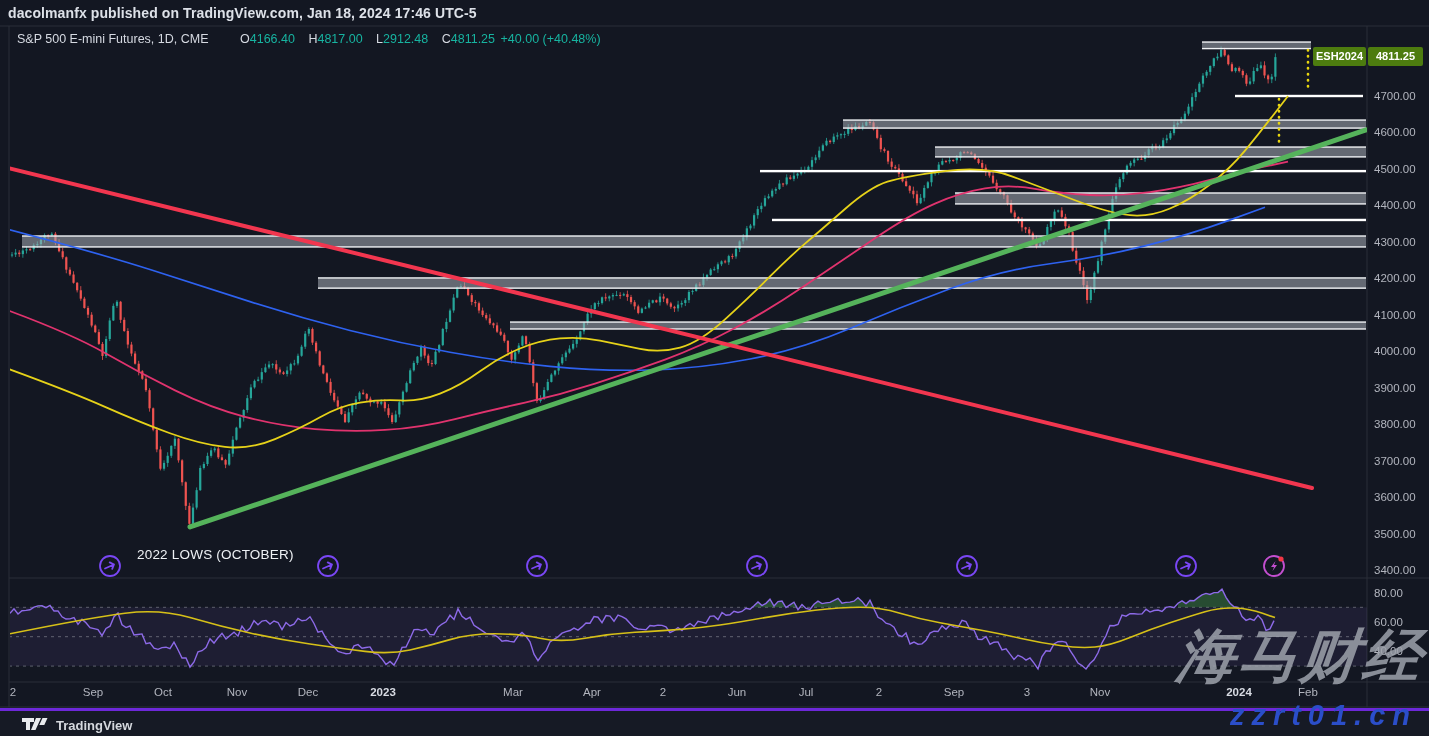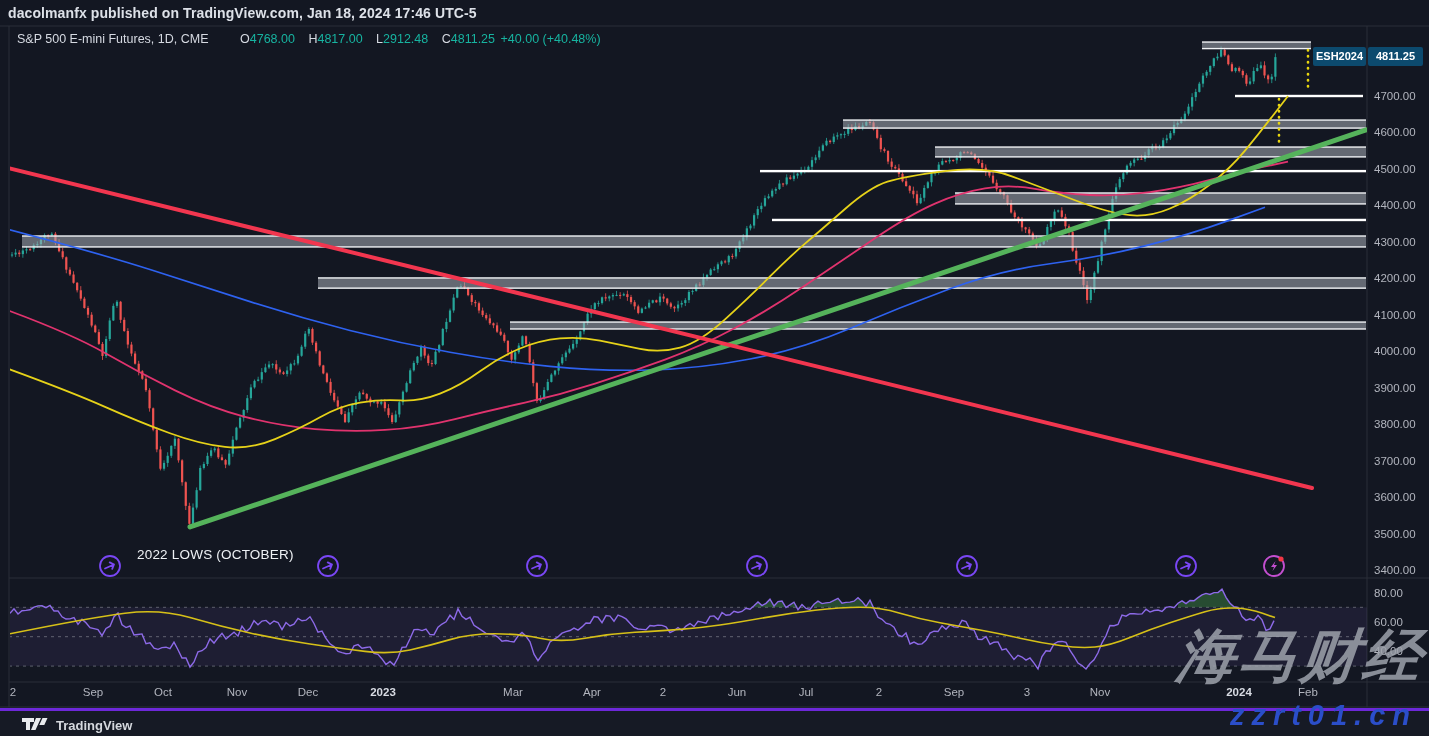--- a/index.html
+++ b/index.html
@@ -5,21 +5,21 @@
   html,body{margin:0;padding:0;background:#0c0e15;}
   .stage{position:relative;width:1429px;height:736px;background:#131722;overflow:hidden;
          font-family:"Liberation Sans","DejaVu Sans",sans-serif;}
   .header{position:absolute;left:8px;top:5px;font-size:14px;font-weight:bold;color:#dde1e8;letter-spacing:.1px;}
   .legend{position:absolute;left:17px;top:32px;font-size:12.5px;color:#d6dae2;white-space:nowrap;}
   .legend .val{color:#17b3a0;margin-right:2px;}
   .legend .lbl{color:#d6dae2;margin-left:8px;}
   .legend .sym{margin-right:20px;}
   #chart-svg{position:absolute;left:0;top:0;}
   .badge{position:absolute;top:47px;height:19px;line-height:19px;text-align:center;
-         font-size:11px;font-weight:bold;color:#fff;border-radius:2px;background:#0c4a6e;}
+         font-size:11px;font-weight:bold;color:#fff;border-radius:2px;background:#4d7c0f;}
   .badge-contract{left:1313px;width:53px;}
   .badge-price{left:1368px;width:55px;}
   .lows{position:absolute;left:137px;top:547px;font-size:13.5px;font-weight:normal;color:#eef1f5;letter-spacing:.2px;}
   .wm-big{position:absolute;right:4px;top:618px;font-size:58px;font-weight:bold;font-style:italic;
           color:rgba(157,162,172,.85);letter-spacing:4px;transform:skewX(-6deg);z-index:40;}
   .wm-small{position:absolute;right:12px;top:699px;font-size:29px;font-weight:bold;font-style:italic;
           color:#2b4ec9;letter-spacing:7px;z-index:41;}
   .footer{position:absolute;left:0;top:708px;width:1429px;height:28px;background:#161a25;
           border-top:3px solid #6d28d9;display:flex;align-items:center;}
   .footer .brand{margin-left:8px;font-size:13px;font-weight:bold;color:#d5d8de;}
@@ -867,21 +867,21 @@
         <text x="954" y="696" fill="#b2b5be" font-size="11.5" text-anchor="middle" font-weight="normal">Sep</text>
         <text x="1027" y="696" fill="#b2b5be" font-size="11.5" text-anchor="middle" font-weight="normal">3</text>
         <text x="1100" y="696" fill="#b2b5be" font-size="11.5" text-anchor="middle" font-weight="normal">Nov</text>
         <text x="1239" y="696" fill="#d8dbe3" font-size="11.5" text-anchor="middle" font-weight="bold">2024</text>
         <text x="1308" y="696" fill="#b2b5be" font-size="11.5" text-anchor="middle" font-weight="normal">Feb</text>
       </g>
     </svg>
 
   <div class="legend">
     <span class="sym">S&amp;P 500 E-mini Futures, 1D, CME</span>
-    <span class="lbl">O</span><span class="val">4768.00</span>
+    <span class="lbl">O</span><span class="val">4166.40</span>
     <span class="lbl">H</span><span class="val">4817.00</span>
     <span class="lbl">L</span><span class="val">2912.48</span>
     <span class="lbl">C</span><span class="val">4811.25</span>
     <span class="val">+40.00 (+40.48%)</span>
   </div>
 
   <div class="badge badge-contract">ESH2024</div>
   <div class="badge badge-price">4811.25</div>
 
   <div class="lows">2022 LOWS (OCTOBER)</div>

